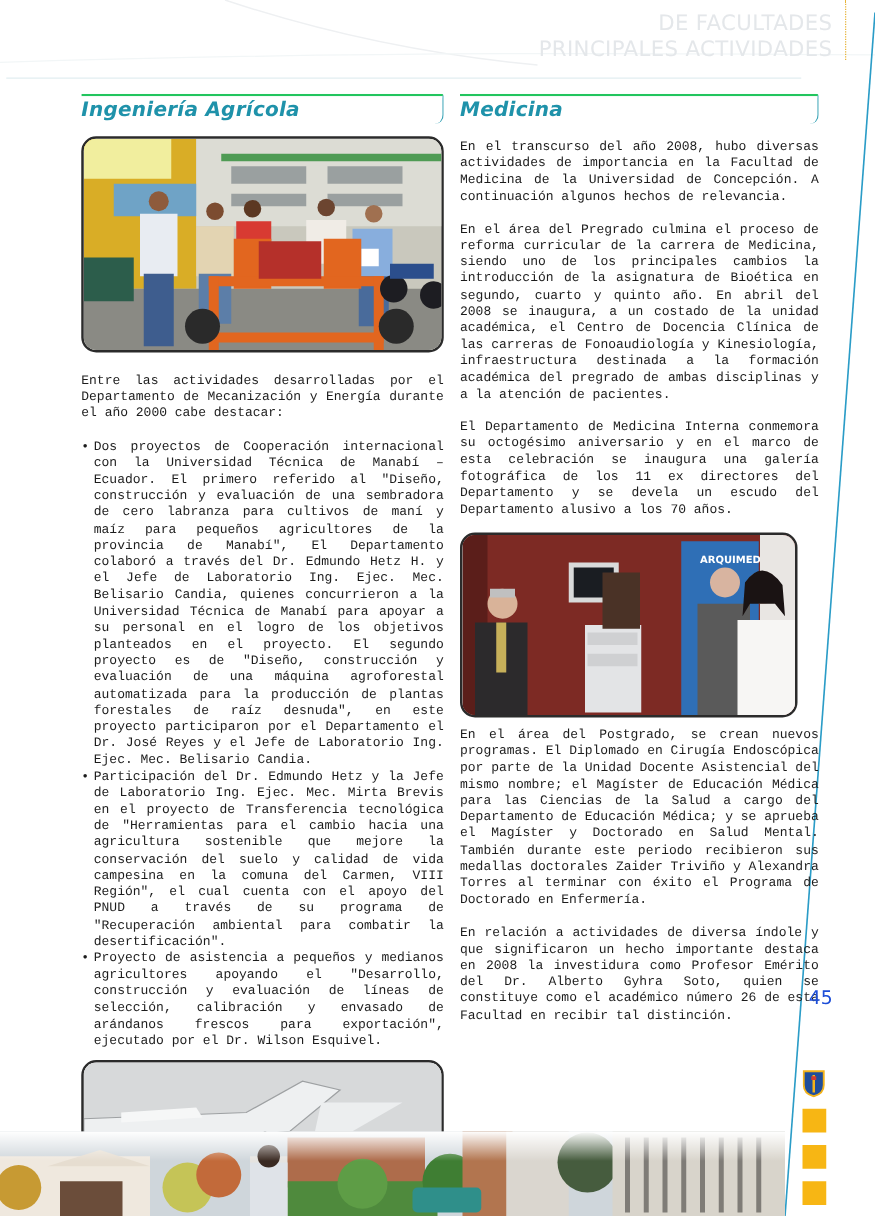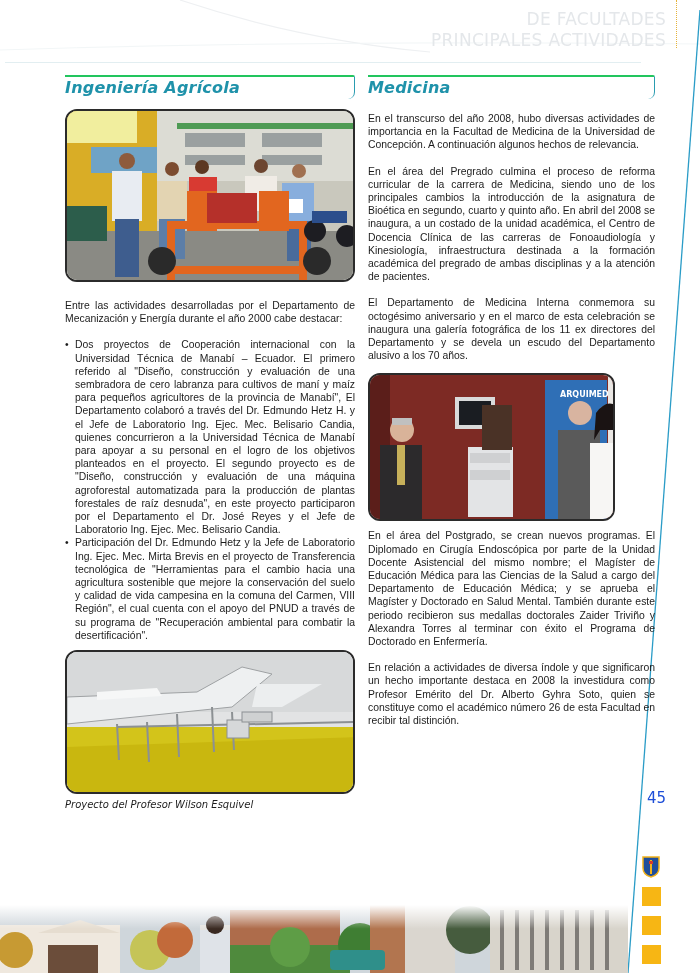--- a/index.html
+++ b/index.html
@@ -25,21 +25,21 @@
     border-bottom-right-radius: 7px; border-top-right-radius: 2px; margin-bottom: 10px;
   }
   .sec-head span {
     position: absolute; left: 0; top: 1px; font-family: "DejaVu Sans", sans-serif; font-weight: bold;
     font-style: italic; font-size: 16px; color: #1f92aa; letter-spacing: 0.2px;
   }
 
   .photo { border-radius: 12px; overflow: hidden; border: 2px solid #2b2b2b; position: relative; }
 
   p.body, li.body {
-    font-family: Liberation Sans, sans-serif; font-size: 10.4px; line-height: 13.2px; color: #1c1c1c;
+    font-family: Liberation Mono, monospace; font-size: 10.4px; line-height: 13.2px; color: #1c1c1c;
     text-align: justify;
   }
   p.body { margin-bottom: 13px; }
   ul.bullets { list-style: none; }
   ul.bullets li { position: relative; padding-left: 10px; }
   ul.bullets li::before { content: "•"; position: absolute; left: 0; top: 0; }
 
   .caption { font-family: "DejaVu Sans", sans-serif; font-style: italic; font-size: 10px; color: #1c1c1c; margin-top: 5px; }
 
   .page-num { position: absolute; left: 647px; top: 789px; font-family: "DejaVu Sans", sans-serif; font-size: 15px; color: #1d4ed8; }
@@ -126,20 +126,21 @@
         <rect x="245" y="100" width="35" height="12" fill="#2b4e8c"></rect>
       </g>
     </svg>
   </div>
 
   <div style="height:17px"></div>
   <p class="body">Entre las actividades desarrolladas por el Departamento de Mecanización y Energía durante el año 2000 cabe destacar:</p>
   <ul class="bullets">
     <li class="body">Dos proyectos de Cooperación internacional con la Universidad Técnica de Manabí – Ecuador. El primero referido al "Diseño, construcción y evaluación de una sembradora de cero labranza para cultivos de maní y maíz para pequeños agricultores de la provincia de Manabí", El Departamento colaboró a través del Dr. Edmundo Hetz H. y el Jefe de Laboratorio Ing. Ejec. Mec. Belisario Candia, quienes concurrieron a la Universidad Técnica de Manabí para apoyar a su personal en el logro de los objetivos planteados en el proyecto. El segundo proyecto es de "Diseño, construcción y evaluación de una máquina agroforestal automatizada para la producción de plantas forestales de raíz desnuda", en este proyecto participaron por el Departamento el Dr. José Reyes y el Jefe de Laboratorio Ing. Ejec. Mec. Belisario Candia.</li>
     <li class="body">Participación del Dr. Edmundo Hetz y la Jefe de Laboratorio Ing. Ejec. Mec. Mirta Brevis en el proyecto de Transferencia tecnológica de "Herramientas para el cambio hacia una agricultura sostenible que mejore la conservación del suelo y calidad de vida campesina en la comuna del Carmen, VIII Región", el cual cuenta con el apoyo del PNUD a través de su programa de "Recuperación ambiental para combatir la desertificación".</li>
+    <li class="body">Proyecto de asistencia a pequeños y medianos agricultores apoyando el "Desarrollo, construcción y evaluación de líneas de selección, calibración y envasado de arándanos frescos para exportación", ejecutado por el Dr. Wilson Esquivel.</li>
   </ul>
 
   <div style="height:8px"></div>
   <div class="photo" style="width:290px;height:144px;">
     <svg width="290" height="144" viewBox="0 0 290 144">
       <rect width="290" height="144" fill="#e2e3e4"></rect>
       <rect x="0" y="0" width="290" height="60" fill="#d7d9da"></rect>
       <polygon points="0,75 290,75 290,144 0,144" fill="#d3c41a"></polygon>
       <polygon points="0,95 290,85 290,144 0,144" fill="#c9b70f"></polygon>
       <polygon points="0,45 130,40 175,15 205,22 165,55 0,72" fill="#eef0f1" stroke="#9ea1a3"></polygon>
@@ -162,21 +163,21 @@
 
 <div class="col col-right">
   <div class="sec-head">
     <span>Medicina</span>
   </div>
   <div style="height:3px"></div>
   <p class="body">En el transcurso del año 2008, hubo diversas actividades de importancia en la Facultad de Medicina de la Universidad de Concepción. A continuación algunos hechos de relevancia.</p>
   <p class="body">En el área del Pregrado culmina el proceso de reforma curricular de la carrera de Medicina, siendo uno de los principales cambios la introducción de la asignatura de Bioética en segundo, cuarto y quinto año. En abril del 2008 se inaugura, a un costado de la unidad académica, el Centro de Docencia Clínica de las carreras de Fonoaudiología y Kinesiología, infraestructura destinada a la formación académica del pregrado de ambas disciplinas y a la atención de pacientes.</p>
   <p class="body">El Departamento de Medicina Interna conmemora su octogésimo aniversario y en el marco de esta celebración se inaugura una galería fotográfica de los 11 ex directores del Departamento y se devela un escudo del Departamento alusivo a los 70 años.</p>
 
-  <div class="photo" style="width:247px;height:148px;margin-top:-2px;">
+  <div class="photo" style="width:270px;height:148px;margin-top:-2px;">
     <svg width="270" height="148" viewBox="0 0 270 148">
       <rect width="270" height="148" fill="#7d2a24"></rect>
       <rect x="0" y="0" width="20" height="148" fill="#5b1e1a"></rect>
       <rect x="175" y="5" width="62" height="143" fill="#2f6fb6"></rect>
       <text x="190" y="22" font-size="8" fill="#ffffff" font-family="DejaVu Sans, sans-serif" font-weight="bold">ARQUIMED</text>
       <rect x="238" y="0" width="32" height="148" fill="#e9e6e3"></rect>
       <rect x="85" y="22" width="40" height="32" fill="#d9dada"></rect>
       <rect x="89" y="26" width="32" height="24" fill="#1a1d22"></rect>
       <rect x="98" y="72" width="45" height="70" fill="#e3e4e6"></rect>
       <rect x="100" y="78" width="40" height="10" fill="#cfd0d2"></rect>

